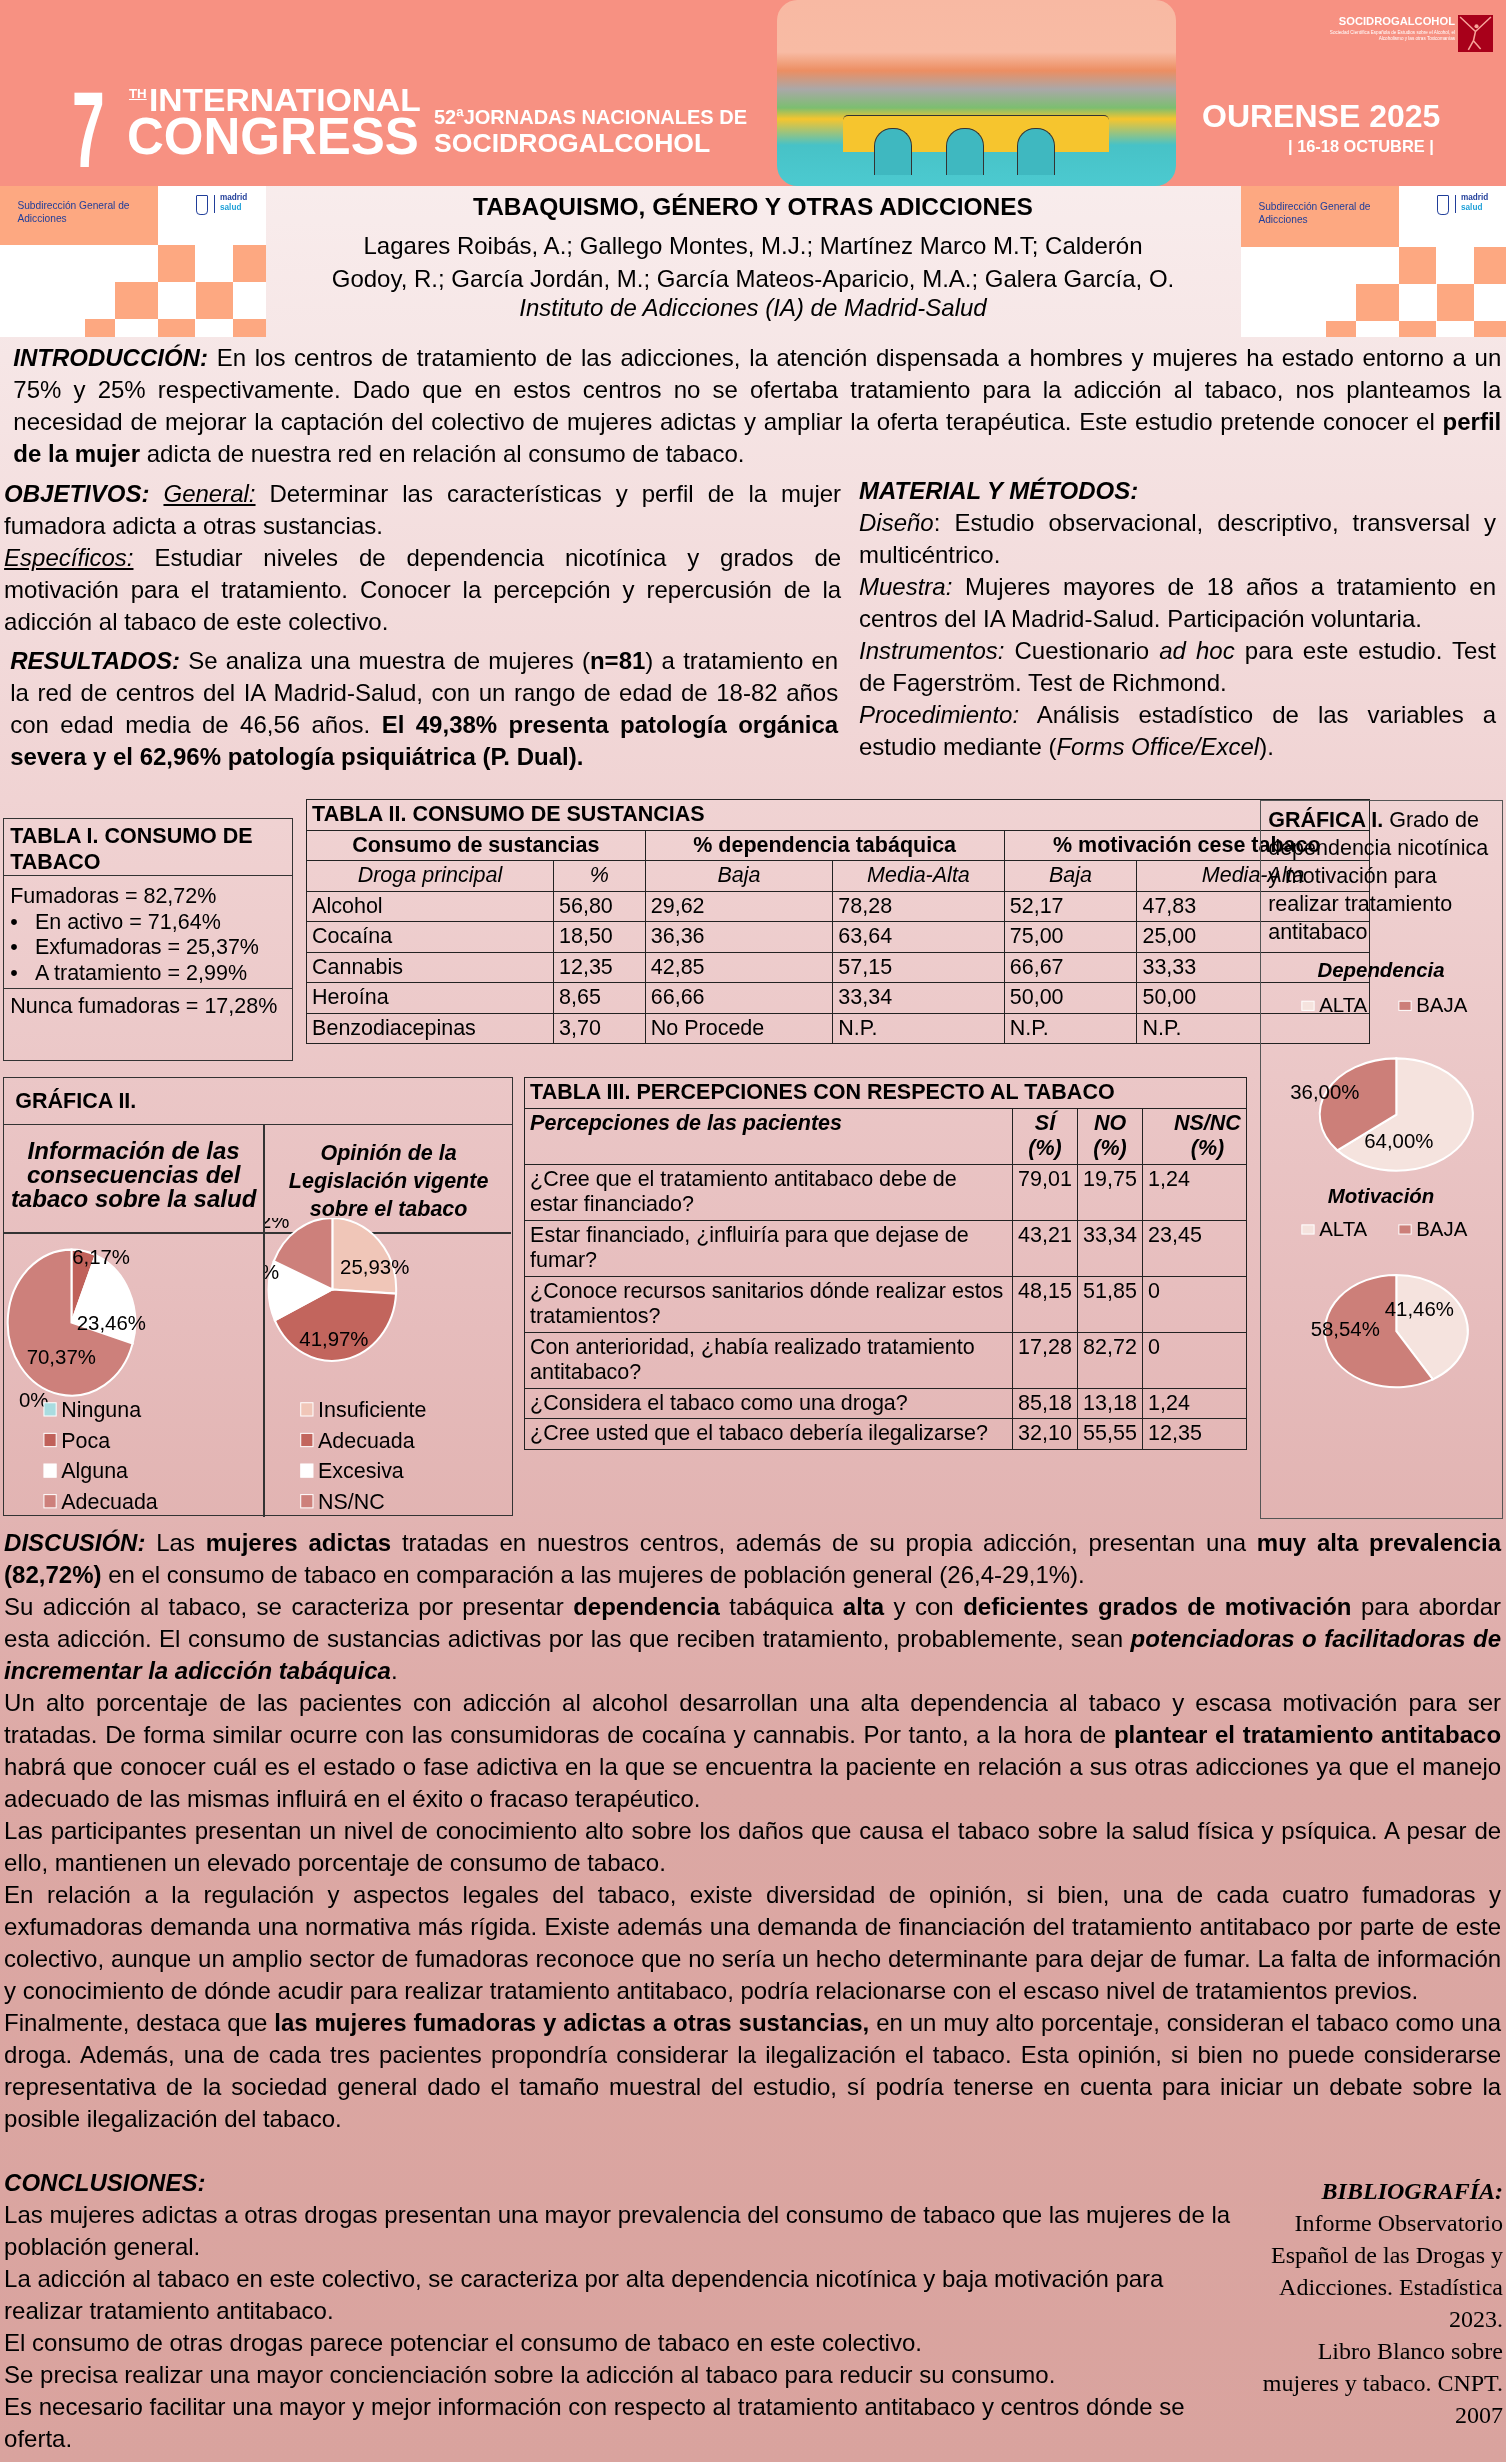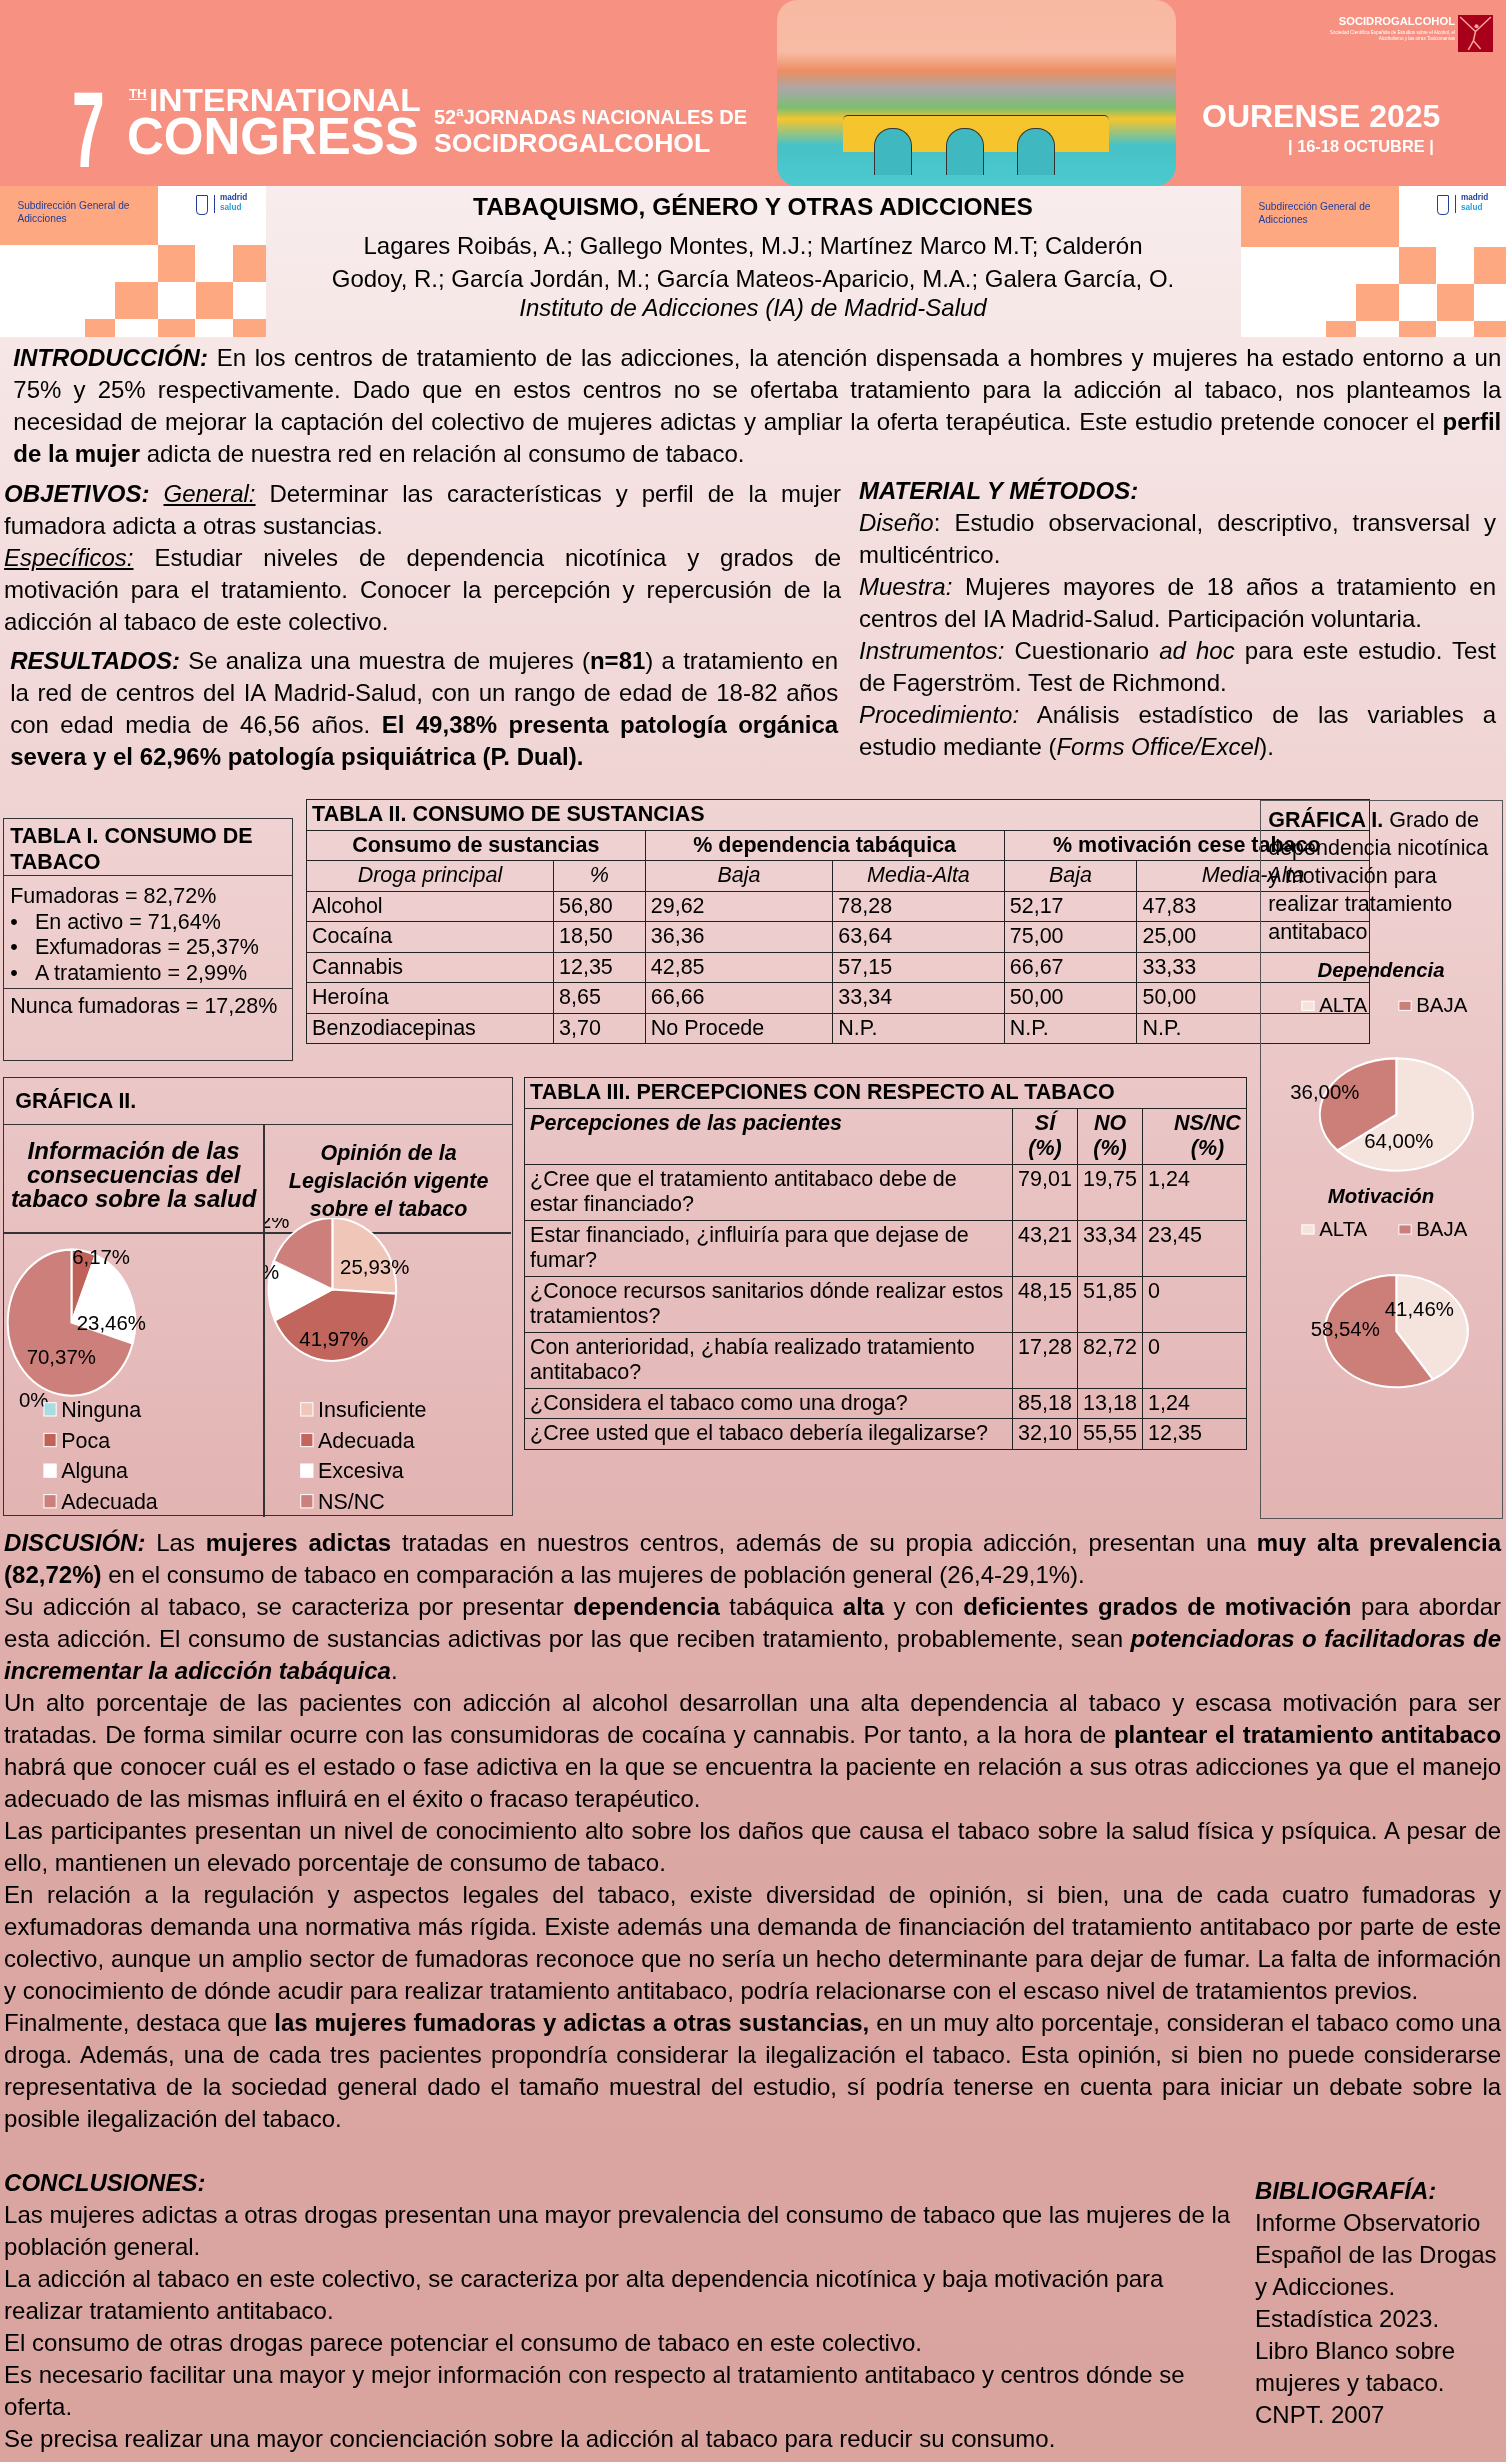--- a/index.html
+++ b/index.html
@@ -346,22 +346,22 @@
   <span>Las participantes presentan un nivel de conocimiento alto sobre los daños que causa el tabaco sobre la salud física y psíquica. A pesar de ello, mantienen un elevado porcentaje de consumo de tabaco.</span><br>
   <span>En relación a la regulación y aspectos legales del tabaco, existe diversidad de opinión, si bien, una de cada cuatro fumadoras y exfumadoras demanda una normativa más rígida. Existe además una demanda de financiación del tratamiento antitabaco por parte de este colectivo, aunque un amplio sector de fumadoras reconoce que no sería un hecho determinante para dejar de fumar. La falta de información y conocimiento de dónde acudir para realizar tratamiento antitabaco, podría relacionarse con el escaso nivel de tratamientos previos.</span><br>
   <span>Finalmente, destaca que </span><b>las mujeres fumadoras y adictas a otras sustancias,</b><span> en un muy alto porcentaje, consideran el tabaco como una droga. Además, una de cada tres pacientes propondría considerar la ilegalización el tabaco. Esta opinión, si bien no puede considerarse representativa de la sociedad general dado el tamaño muestral del estudio, sí podría tenerse en cuenta para iniciar un debate sobre la posible ilegalización del tabaco.</span>
 </div>
 
 <div class="abs para" style="left:4.1px;top:2167px;width:1227px;text-align:left;">
   <div class="lbl">CONCLUSIONES:</div>
   <div>Las mujeres adictas a otras drogas presentan una mayor prevalencia del consumo de tabaco que las mujeres de la población general.</div>
   <div>La adicción al tabaco en este colectivo, se caracteriza por alta dependencia nicotínica y baja motivación para realizar tratamiento antitabaco.</div>
   <div>El consumo de otras drogas parece potenciar el consumo de tabaco en este colectivo.</div>
+  <div>Se precisa realizar una mayor concienciación sobre la adicción al tabaco para reducir su consumo.</div>
   <div>Es necesario facilitar una mayor y mejor información con respecto al tratamiento antitabaco y centros dónde se oferta.</div>
-  <div>Se precisa realizar una mayor concienciación sobre la adicción al tabaco para reducir su consumo.</div>
-</div>
-
-<div class="abs para" style="left:1255px;top:2175px;width:248px;text-align:left;">
+</div>
+
+<div class="abs para" style="left:1255px;top:2175px;width:248px;text-align:right;font-family:Liberation Serif, serif;">
   <div class="lbl">BIBLIOGRAFÍA:</div>
   <div>Informe Observatorio Español de las Drogas y Adicciones. Estadística 2023.</div>
   <div>Libro Blanco sobre mujeres y tabaco. CNPT. 2007</div>
 </div>
 
 
 </body></html>

